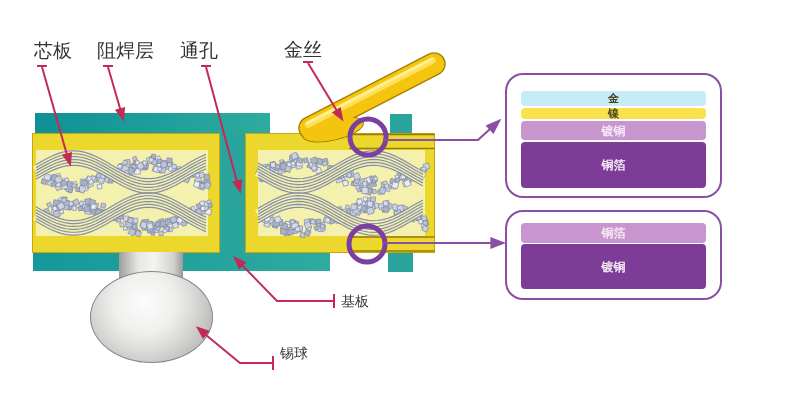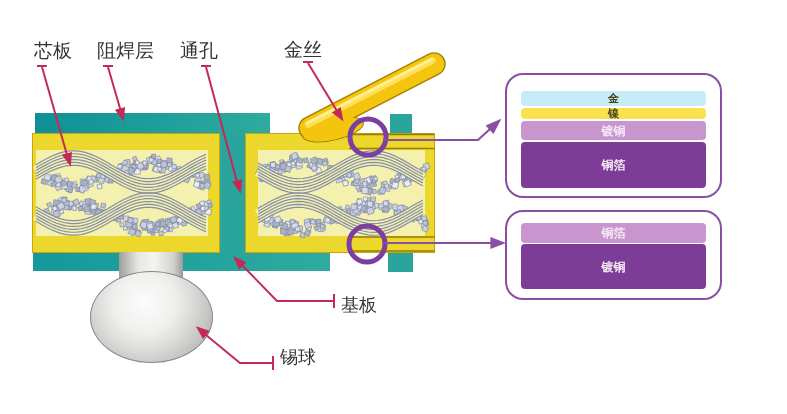--- a/index.html
+++ b/index.html
@@ -1,21 +1,21 @@
 <!DOCTYPE html>
 <html><head>
 <meta charset="utf-8">
 <style>
 *{margin:0;padding:0;box-sizing:border-box}
 html,body{width:787px;height:414px;background:#fff;overflow:hidden;font-family:"Liberation Sans",sans-serif}
 #stage{position:relative;width:787px;height:414px;background:#fff}
 .abs{position:absolute}
 .lbl{position:absolute;font-weight:400;color:#333;white-space:nowrap}
 .lbl.top{font-size:19px}
-.lbl.bot{font-size:18px}
+.lbl.bot{font-size:14px}
 .stackbox{position:absolute;background:#fff;border:2.5px solid #8a4fa3;border-radius:18px}
 .layer{border-radius:4px;display:flex;align-items:center;justify-content:center;font-size:12px;font-weight:700;line-height:1}
 </style>
 </head>
 <body>
 
 <div id="stage">
 
   <div class="abs" style="left:35px;top:113px;width:235px;height:20px;background:linear-gradient(90deg,#0e9095,#2fab9f)"></div>
   <div class="abs" style="left:220px;top:130px;width:25px;height:125px;background:#2aa59d"></div>

